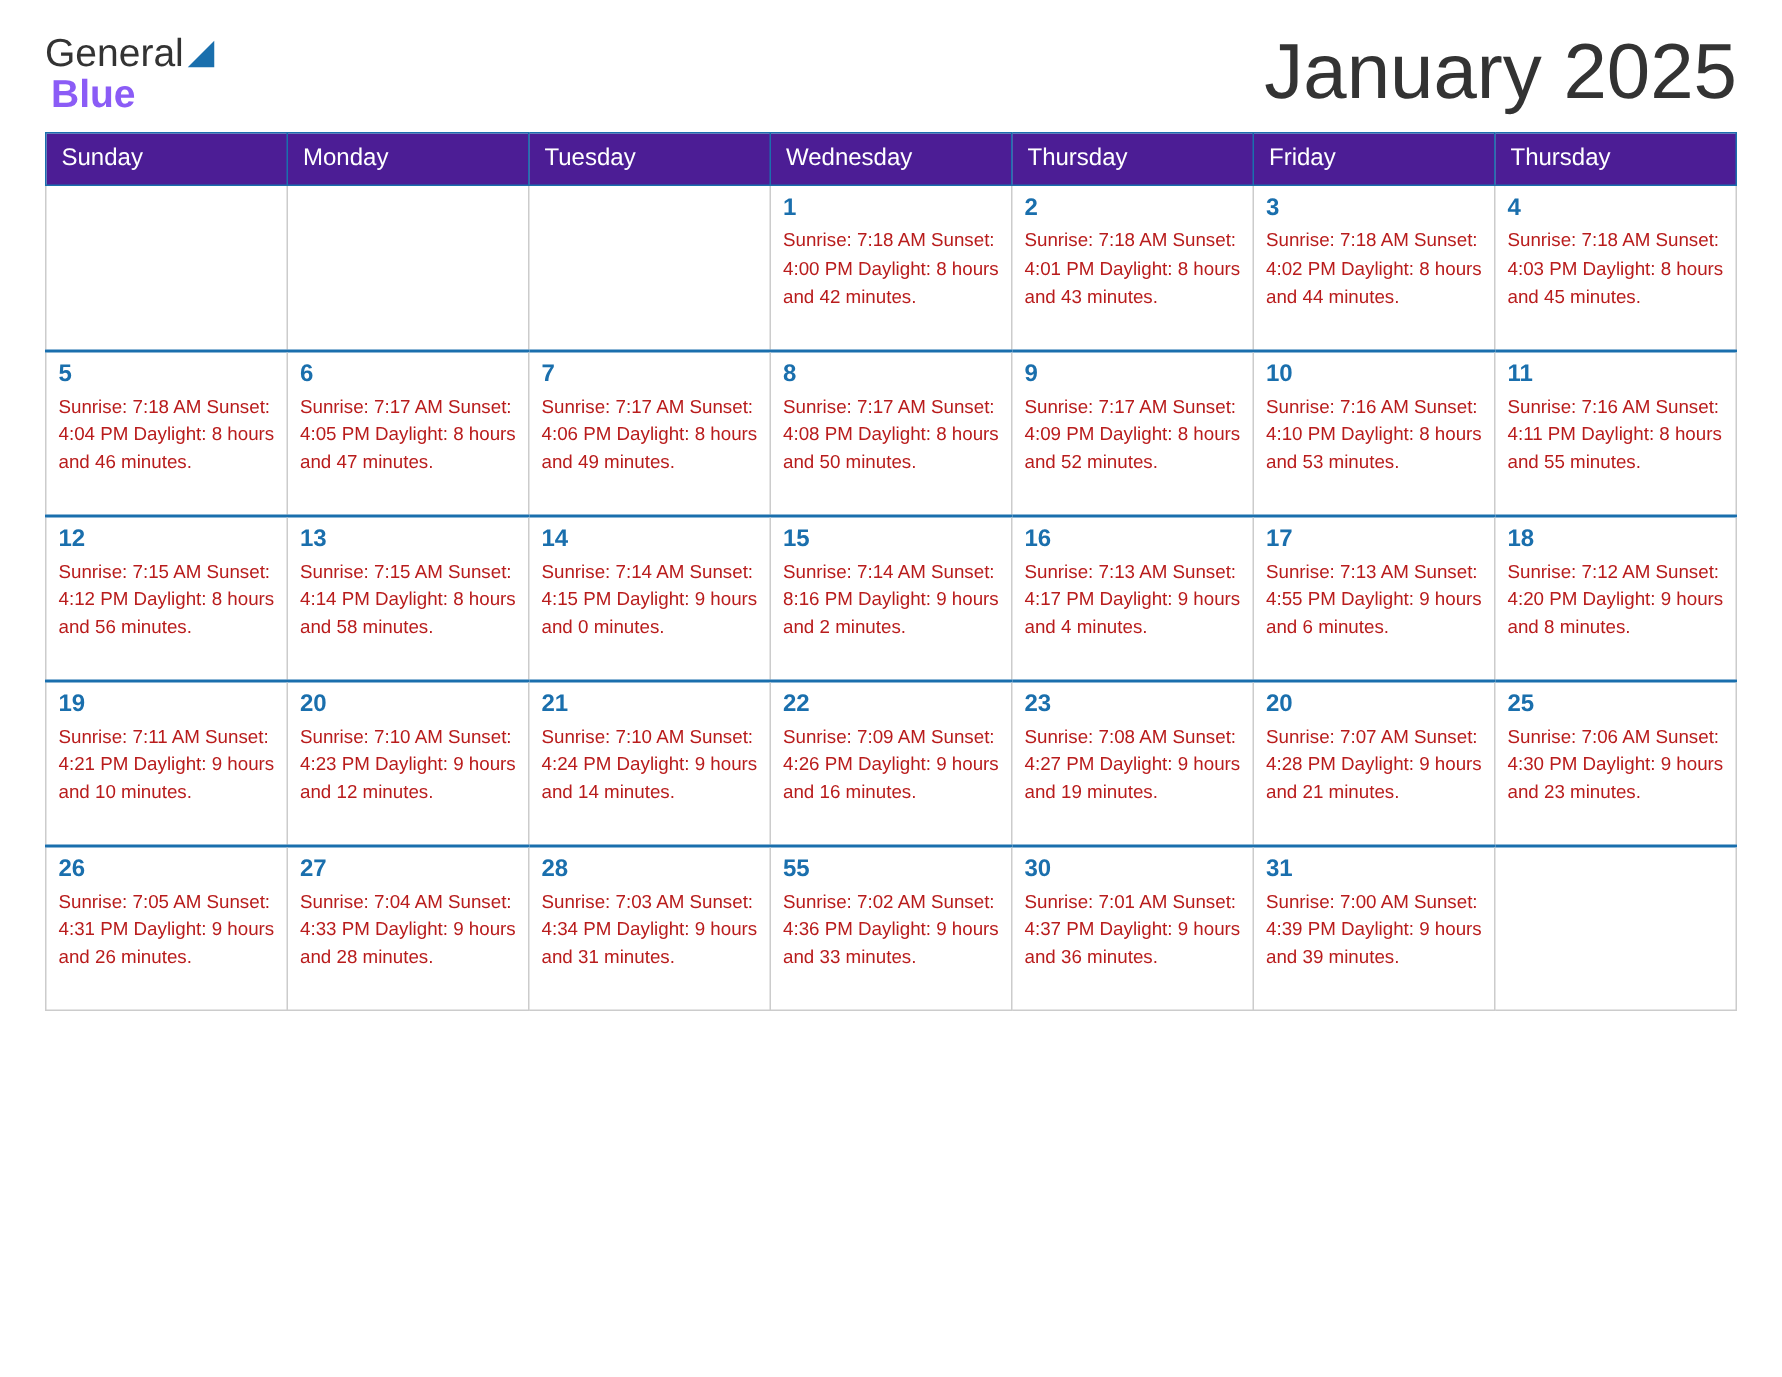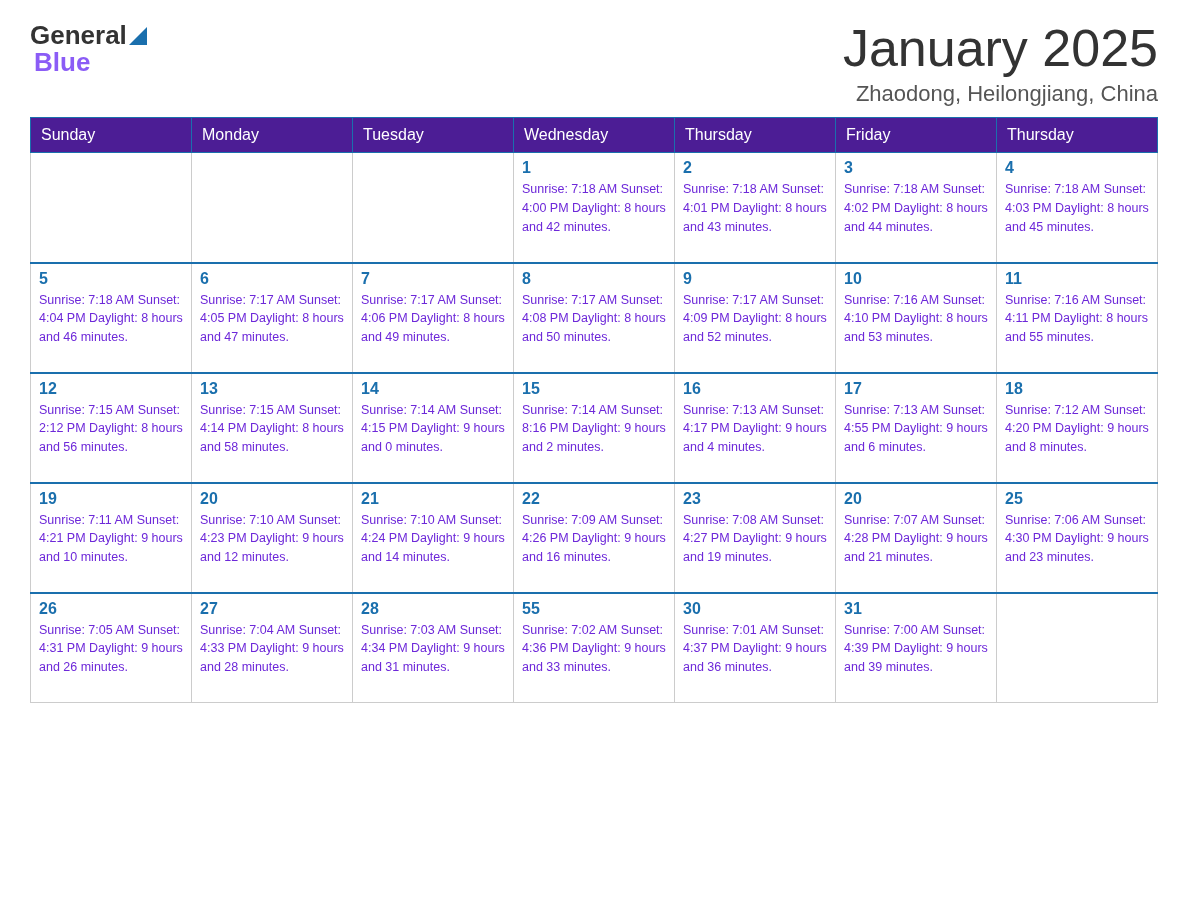--- a/index.html
+++ b/index.html
@@ -11,31 +11,31 @@
       padding: 20px 30px;
     }
     .header {
       display: flex;
       justify-content: space-between;
       align-items: flex-start;
       margin-bottom: 10px;
     }
     .logo-text-general {
       font-size: 26px;
-      font-weight: bold;
+      font-weight: normal;
       color: #333;
     }
     .logo-blue {
       font-size: 26px;
       font-weight: bold;
       color: #8b5cf6;
       margin-left: 2px;
     }
     .title-block {
-      text-align: right;
+      text-align: left;
     }
     .title-block h1 {
       font-size: 52px;
       font-weight: normal;
       color: #333;
       line-height: 1.1;
     }
     .title-block h2 {
       font-size: 22px;
       font-weight: normal;
@@ -67,21 +67,21 @@
     }
     .calendar tbody tr td .day-number {
       font-size: 16px;
       font-weight: bold;
       color: #1a6fad;
       display: block;
       margin-bottom: 3px;
     }
     .calendar tbody tr td .day-info {
       font-size: 12.5px;
-      color: #6d28d9;
+      color: #b91c1c;
       line-height: 1.5;
     }
     .calendar tbody tr:not(:last-child) td {
       border-bottom: 2px solid #1a6fad;
     }
     .logo-row {
       display: flex;
       flex-direction: column;
       align-items: flex-start;
     }
@@ -100,21 +100,20 @@
       <div style="display:flex; flex-direction:column; align-items:flex-start; margin-left:2px;">
         <svg width="18" height="18" viewBox="0 0 18 18">
           <polygon points="0,18 18,18 18,0" fill="#1a6fad"></polygon>
         </svg>
       </div>
     </div>
     <span class="logo-blue" style="margin-left: 4px; margin-top:-4px;">Blue</span>
   </div>
   <div class="title-block">
     <h1>January 2025</h1>
-    <h2>Zhaodong, Heilongjiang, China</h2>
   </div>
 </div>
 
 <table class="calendar">
   <thead>
     <tr id="calendar-header-row">
     <th>Sunday</th>
         <th>Monday</th>
         <th>Tuesday</th>
         <th>Wednesday</th>
@@ -205,21 +204,21 @@
           <div class="day-info">Sunrise: 7:16 AM
 Sunset: 4:11 PM
 Daylight: 8 hours
 and 55 minutes.</div>
         </td>
       </tr>
       <tr>
         <td>
           <span class="day-number">12</span>
           <div class="day-info">Sunrise: 7:15 AM
-Sunset: 2:12 PM
+Sunset: 4:12 PM
 Daylight: 8 hours
 and 56 minutes.</div>
         </td>
         <td>
           <span class="day-number">13</span>
           <div class="day-info">Sunrise: 7:15 AM
 Sunset: 4:14 PM
 Daylight: 8 hours
 and 58 minutes.</div>
         </td>

